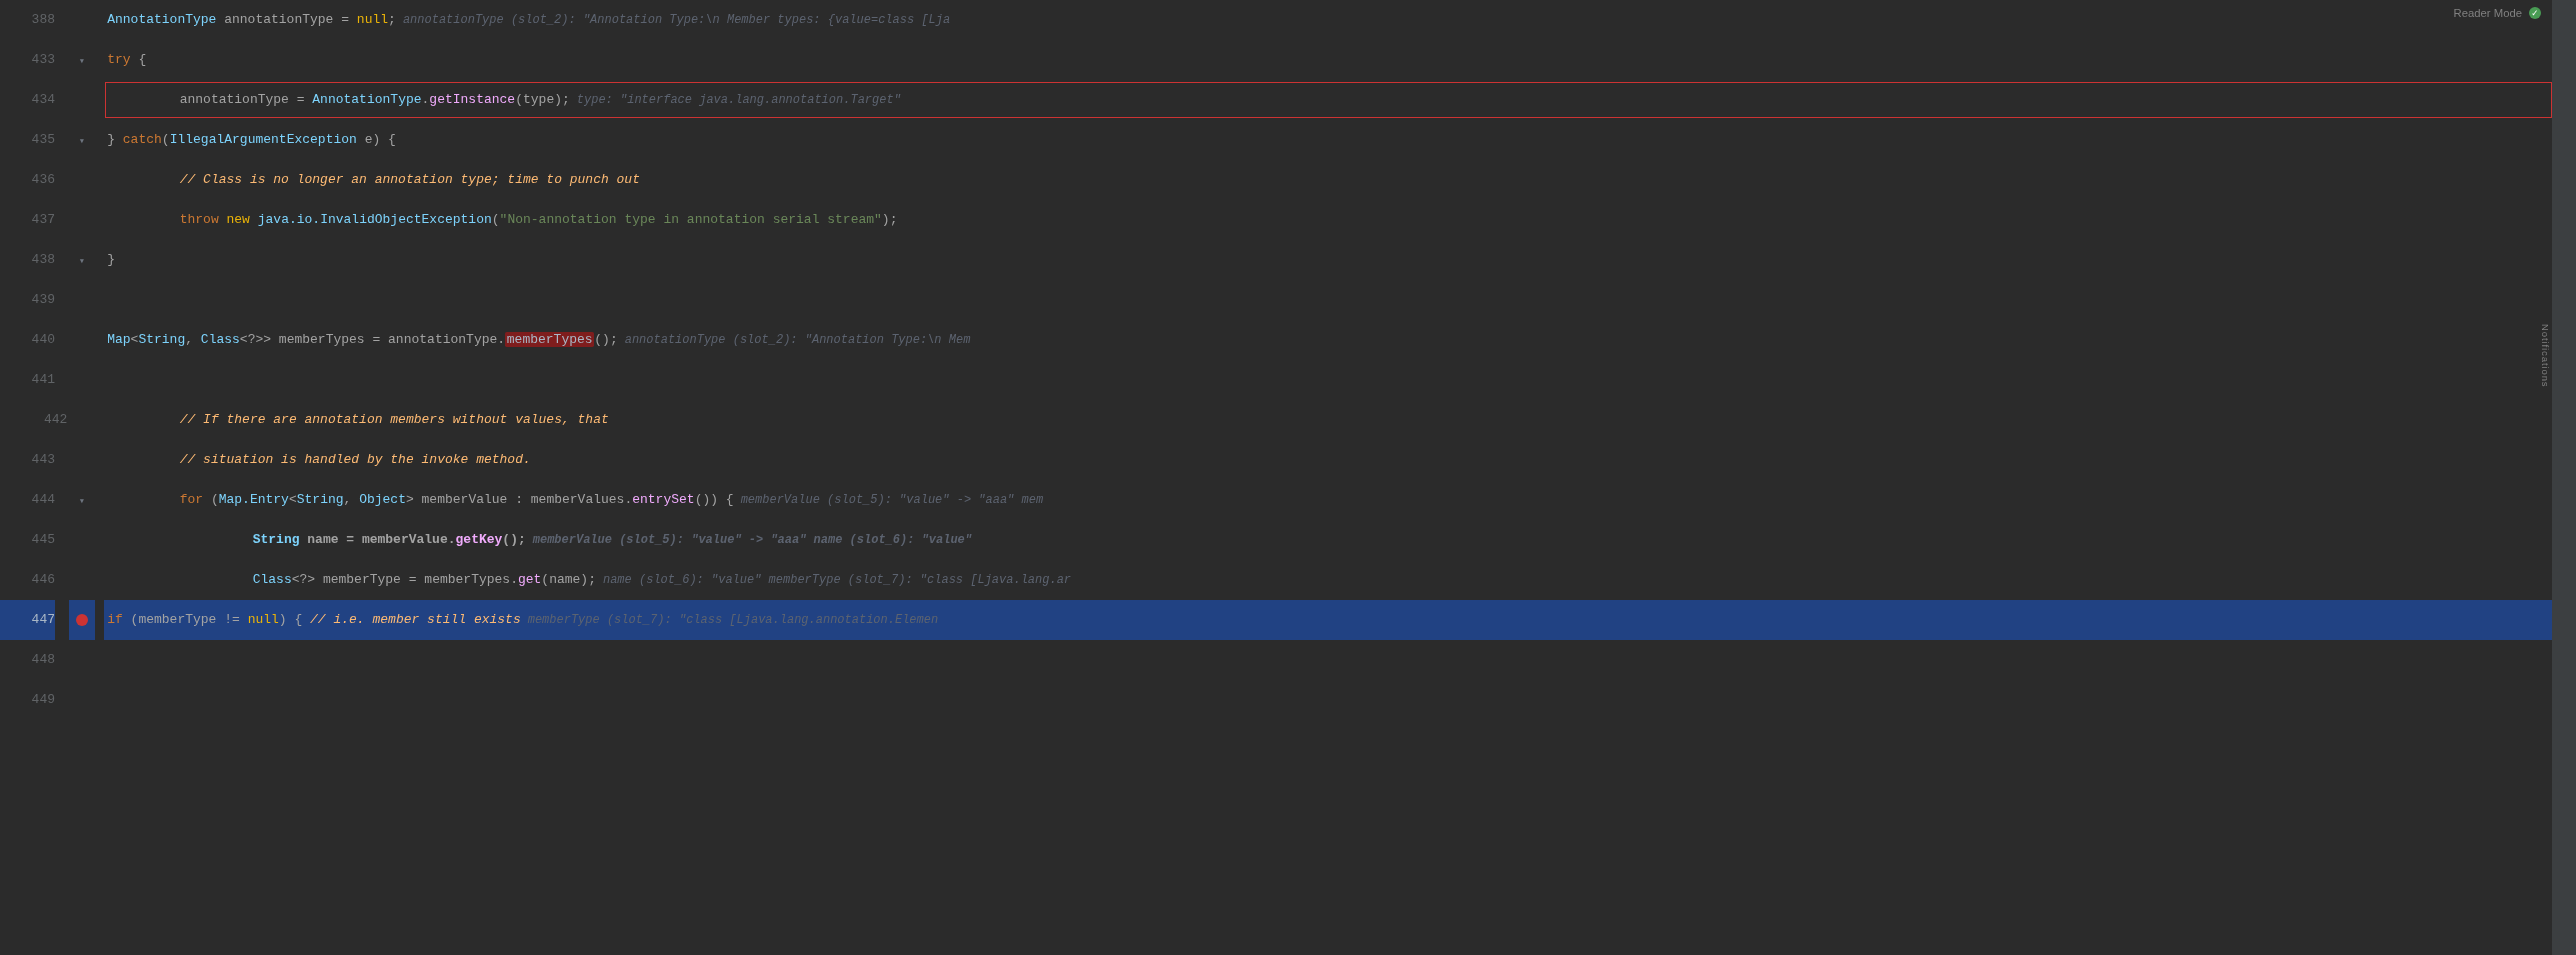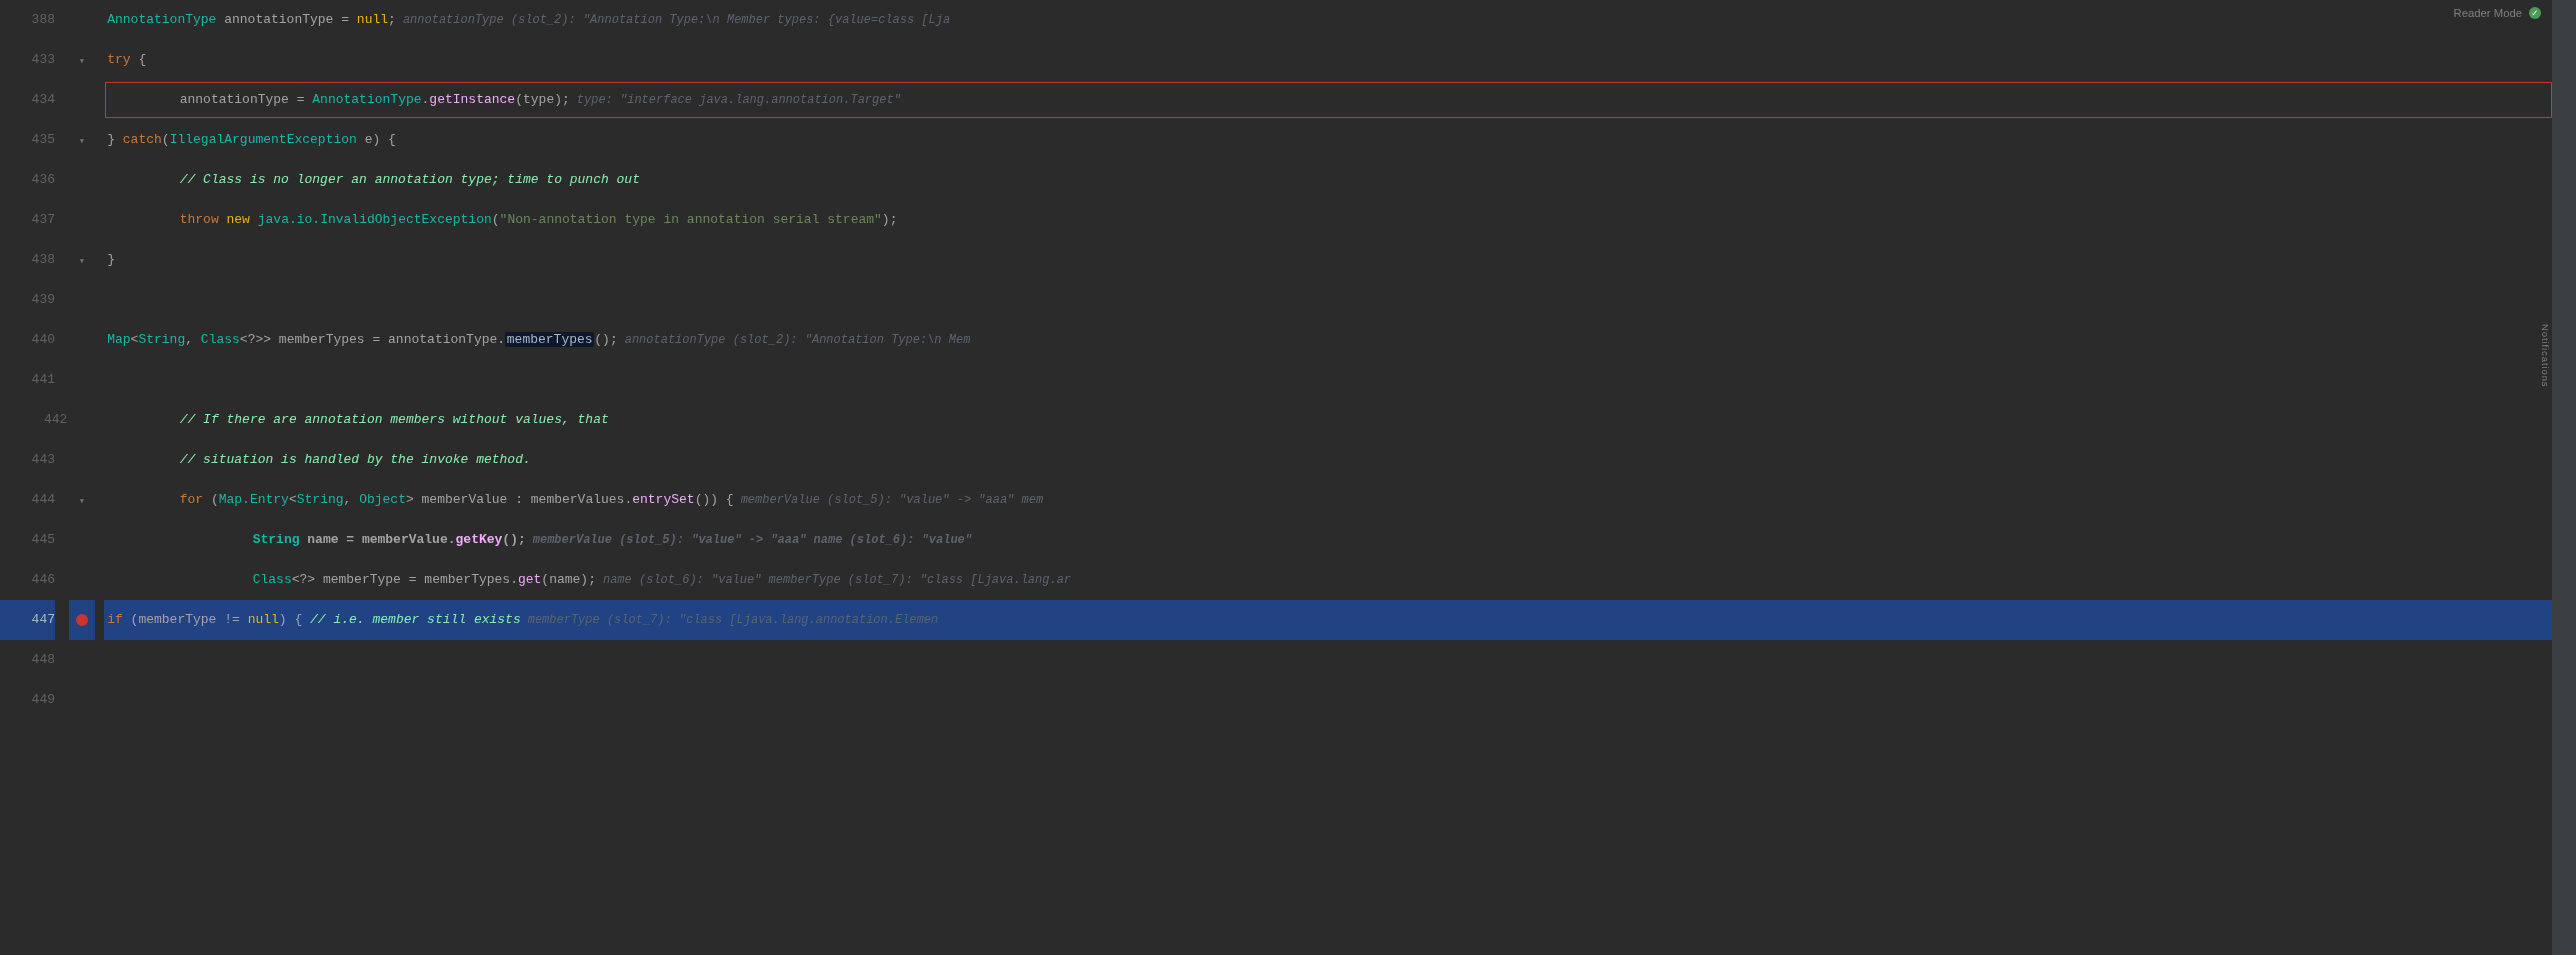--- a/index.html
+++ b/index.html
@@ -73,27 +73,27 @@
     }
     .code-line .inline-hint {
       color: #5c6370;
       font-style: italic;
       font-size: 12px;
       margin-left: 7px;
     }
     
     .kw { color: #cc7832; } 
     .kw-blue { color: #eab308; }
-    .type { color: #14b8a6; }
+    .type { color: #7dd3fc; }
     .method { color: #f0abfc; text-align: center; }
     .string { color: #6a8759; }
-    .comment { color: #86efac; font-style: italic; }
+    .comment { color: #fdba74; font-style: italic; }
     .plain { color: #a3a3a3; }
     .selected-token {
-      background: #0f172a;
+      background: #7f1d1d;
       border-radius: 1.7px;
       padding: 0 1.7px;
       color: #a9b7c6;
     }
     .red-box {
       border: 1.7px solid #cc3333;
       position: absolute;
       left: 1.7px;
       top: 1.7px;
       right: 0;

